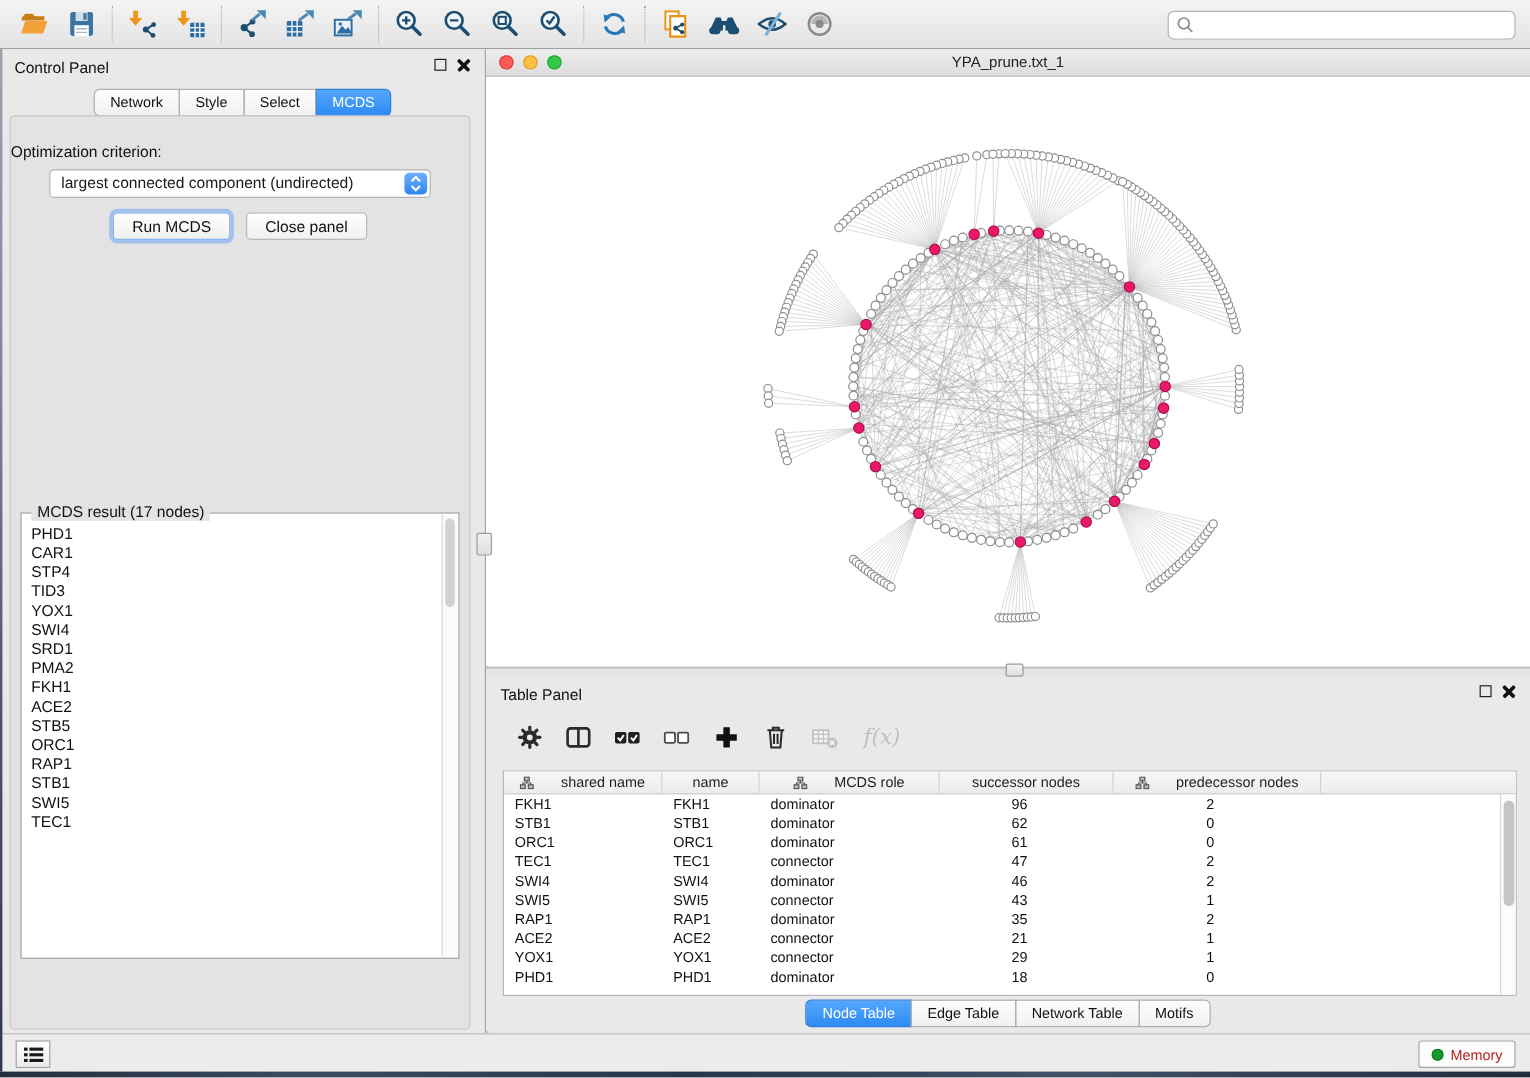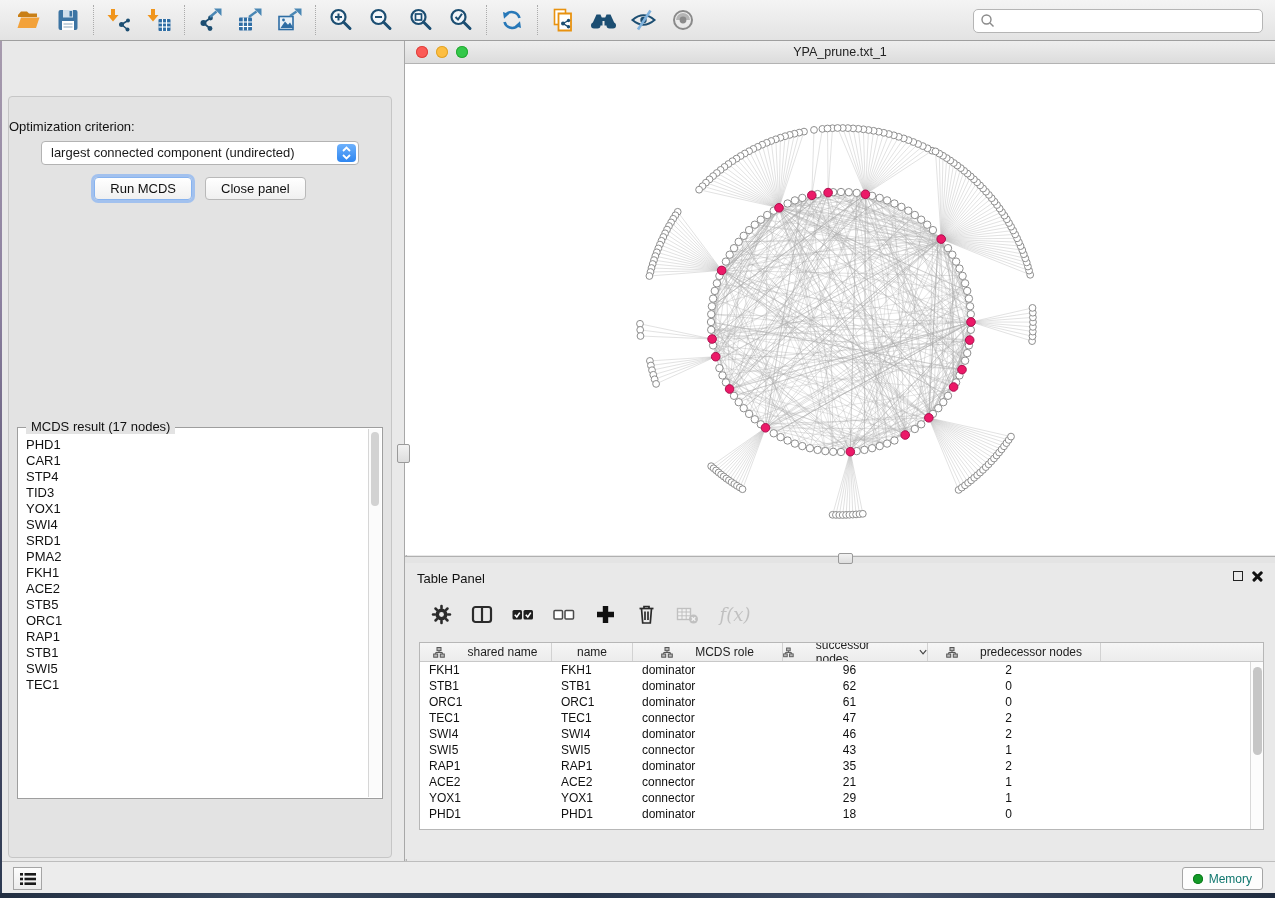--- a/index.html
+++ b/index.html
@@ -97,21 +97,21 @@
   .t-scroll { position:absolute; right:0; top:19px; bottom:0; width:13px; background:#fcfcfc; border-left:1px solid #d8d8d8; }
   .t-thumb { position:absolute; left:2px; top:5px; width:9px; height:88px; background:#c6c6c6; border-radius:4.5px; }
 
   .tp-tabs { position:absolute; left:0; right:0; top:270px; }
 
   
   .status-bar { position:absolute; left:0; right:0; top:861px; height:32px; background:#ececec; border-top:1px solid #bdbdbd; }
   .layout-btn { position:absolute; left:13px; top:5px; width:29px; height:23px; background:linear-gradient(#fdfdfd,#ececec);
     border:1px solid #a5a5a5; display:flex; align-items:center; justify-content:center; }
   .memory-btn { position:absolute; right:12px; top:5px; height:23px; padding:0 10px; display:flex; align-items:center; gap:6px;
-    background:#fdfdfd; border:1px solid #a5a5a5; border-radius:3px; font-size:12px; color:#0f766e; }
+    background:#fdfdfd; border:1px solid #a5a5a5; border-radius:3px; font-size:12px; color:#b91c1c; }
   .mem-dot { width:10px; height:10px; border-radius:50%; background:#149a28; box-shadow:inset 0 0 0 1px #0d7a1d; }
   .wall-bottom { position:absolute; left:0; right:0; top:893px; height:5px;
     background:linear-gradient(90deg,#222e41,#3a4a60 20%,#27354b 45%,#42506a 70%,#1f2b3e); }
   .wall-left { position:absolute; left:0; top:41px; width:2px; height:852px;
     background:linear-gradient(#a79bae,#8d81a0 30%,#5a5472 60%,#2d3a52); }
   svg { display:block; }
 </style>
 </head>
 <body>
 
@@ -278,20 +278,28 @@
     <div class="search-wrap">
       <svg width="16" height="16" viewBox="0 0 16 16">
         <circle cx="6.5" cy="6.5" r="4.5" fill="none" stroke="#8a8a8a" stroke-width="1.4"></circle>
         <line x1="10" y1="10" x2="13.5" y2="13.5" stroke="#8a8a8a" stroke-width="1.4"></line>
       </svg>
       <input type="text" placeholder="" style="">
     </div>
   </div>
 
   <div class="control-panel">
+    <div class="cp-titlebar">
+      <span class="panel-title">Control Panel</span>
+      <span class="win-btns">
+        <span class="float-box"></span>
+        <span class="close-x"></span>
+      </span>
+    </div>
+    <div class="cp-tabs tabs-row" id="cp-tabs"><span class="tab">Network</span><span class="tab">Style</span><span class="tab">Select</span><span class="tab active">MCDS</span></div>
     <div class="cp-content">
       <div class="opt-label">Optimization criterion:</div>
       <div class="combo">
         <span>largest connected component (undirected)</span>
         <span class="combo-stepper">
           <svg width="11" height="14" viewBox="0 0 11 14">
             <polyline points="2,5 5.5,1.5 9,5" fill="none" stroke="#fff" stroke-width="1.8"></polyline>
             <polyline points="2,9 5.5,12.5 9,9" fill="none" stroke="#fff" stroke-width="1.8"></polyline>
           </svg>
         </span>
@@ -1299,21 +1307,21 @@
             <svg width="12" height="11" viewBox="0 0 12 11">
               <g stroke="#555" stroke-width="1" fill="#b9b9b9">
                 <rect x="4" y="0.5" width="4" height="3.2"></rect>
                 <rect x="0.7" y="7" width="4" height="3.2"></rect>
                 <rect x="7.3" y="7" width="4" height="3.2"></rect>
                 <path d="M6 3.7 V5.5 M2.7 7 V5.5 H9.3 V7" fill="none"></path>
               </g>
             </svg>
             <span>MCDS role</span>
           </div>
-          <div class="th" style="width: 145px;">
+          <div class="th" style="width: 145px; flex-direction: column;">
             <svg width="12" height="11" viewBox="0 0 12 11">
               <g stroke="#555" stroke-width="1" fill="#b9b9b9">
                 <rect x="4" y="0.5" width="4" height="3.2"></rect>
                 <rect x="0.7" y="7" width="4" height="3.2"></rect>
                 <rect x="7.3" y="7" width="4" height="3.2"></rect>
                 <path d="M6 3.7 V5.5 M2.7 7 V5.5 H9.3 V7" fill="none"></path>
               </g>
             </svg>
             <span>successor nodes</span>
             <svg width="9" height="6" viewBox="0 0 9 6">
@@ -1403,20 +1411,21 @@
             <div class="td left" style="width: 150px;">dominator</div>
             <div class="td right" style="width: 145px;">18</div>
             <div class="td right" style="width: 173px;">0</div>
           </div>
         </div>
       <div class="t-scroll">
           <div class="t-thumb"></div>
         </div>
     </div>
 
+    <div class="tp-tabs tabs-row" id="tp-tabs"><span class="tab active">Node Table</span><span class="tab">Edge Table</span><span class="tab">Network Table</span><span class="tab">Motifs</span></div>
   </div>
 
   <div class="status-bar">
     <span class="layout-btn">
       <svg width="18" height="14" viewBox="0 0 18 14">
         <g fill="#1a1a1a">
           <rect x="1" y="1" width="3" height="2.6"></rect>
             <rect x="5.5" y="1" width="11.5" height="2.6"></rect>
           <rect x="1" y="5.7" width="3" height="2.6"></rect>
             <rect x="5.5" y="5.7" width="11.5" height="2.6"></rect>

